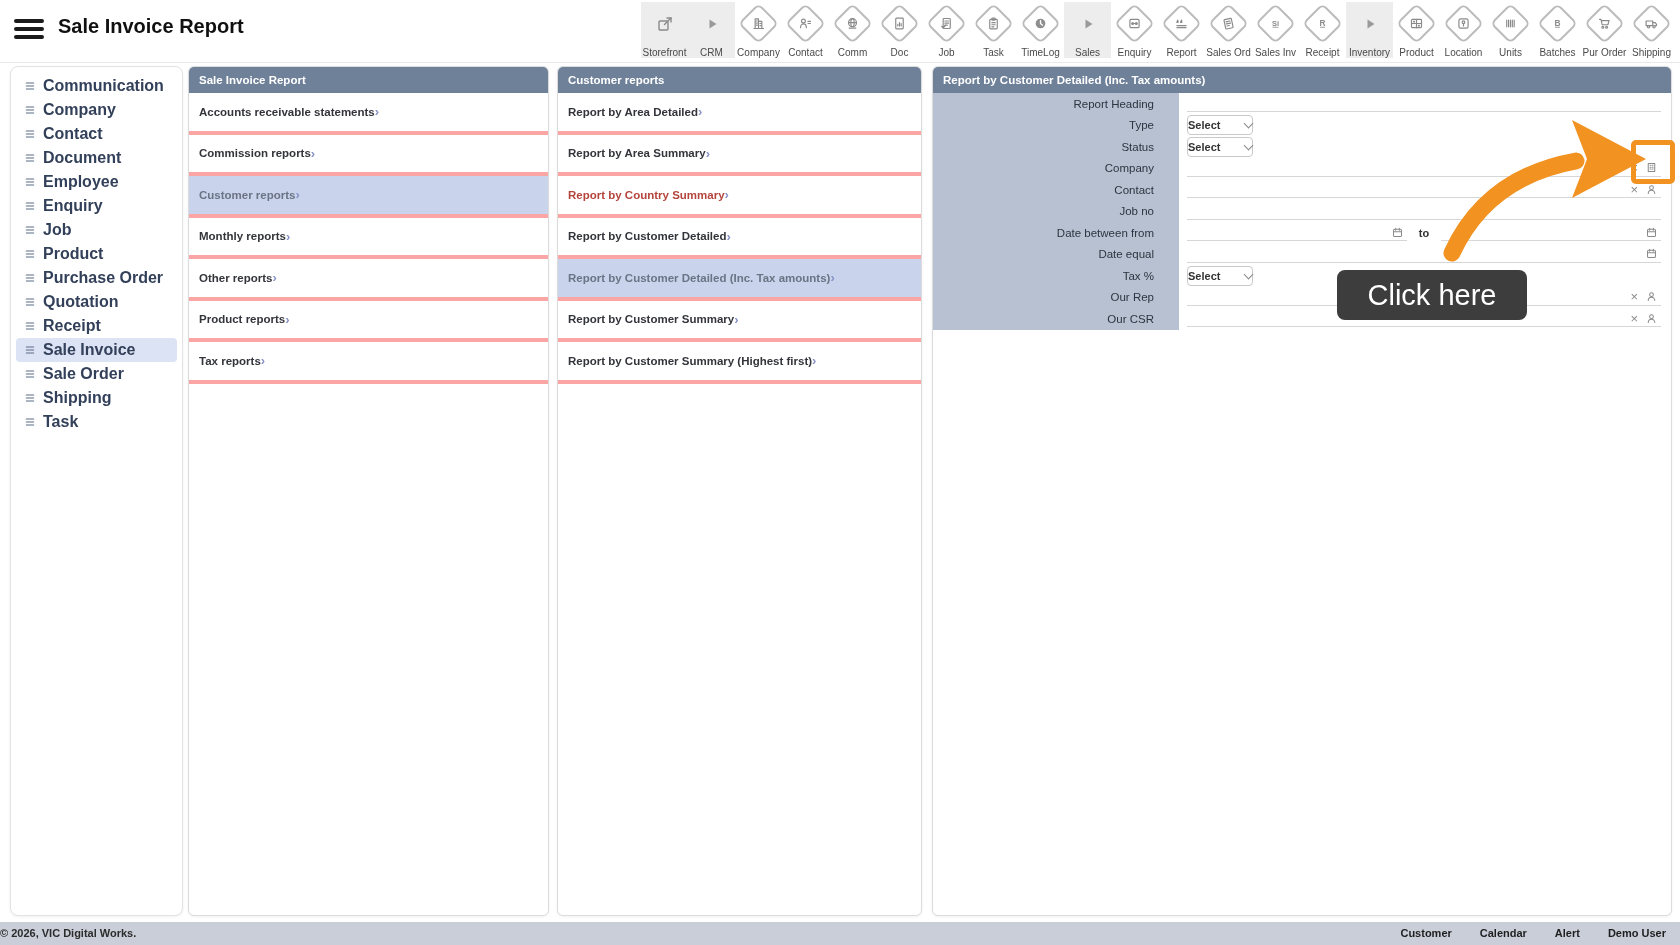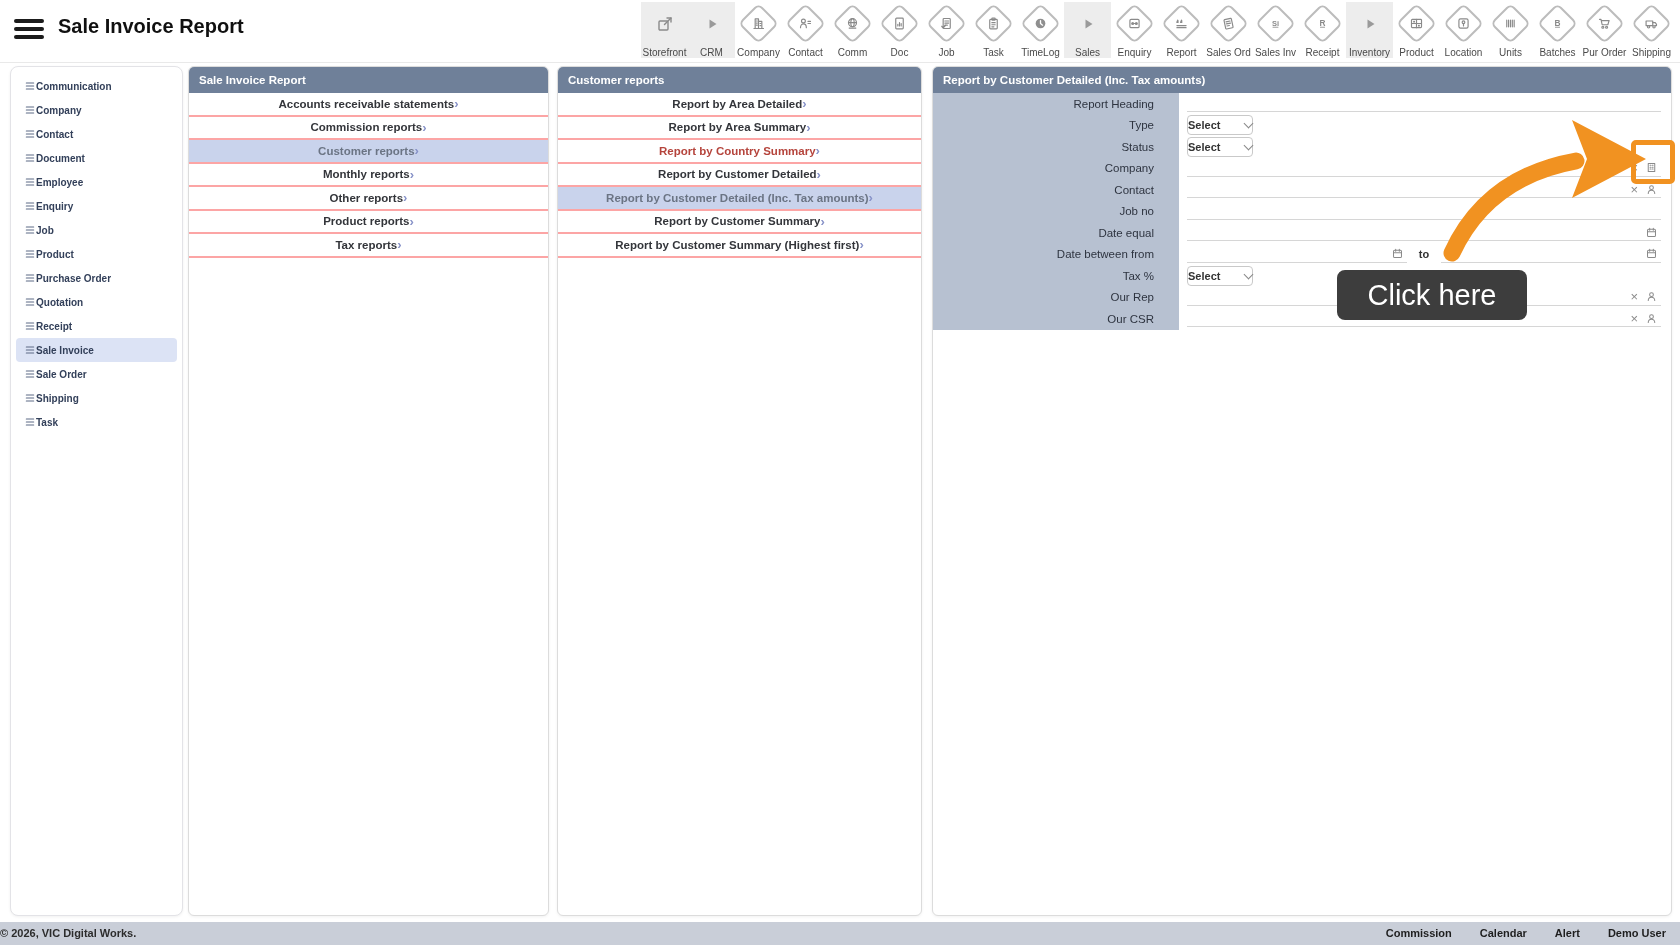--- a/index.html
+++ b/index.html
@@ -16,30 +16,30 @@
   .toolbar{position:absolute;right:5px;top:2px;display:flex}
   .titem{width:47px;height:56px;display:flex;flex-direction:column;align-items:center;padding-top:5px;cursor:pointer;box-sizing:border-box}
   .titem.group{background:#ededed}
   .ticon{height:37px;display:flex;align-items:center;justify-content:center}
   .diamond{width:29px;height:29px;border:2px solid #bcbcbc;border-radius:6px;transform:rotate(45deg);background:#fff;display:flex;align-items:center;justify-content:center;box-sizing:border-box}
   .diamond>span{transform:rotate(-45deg);display:flex}
   .tlabel{font-size:10px;color:#4a4a4a;margin-top:7px;white-space:nowrap}
 
   
   .sidebar{position:absolute;left:10px;top:66px;width:173px;height:850px;background:#fff;border:1px solid #e3e3e7;border-radius:8px;box-shadow:0 1px 3px rgba(0,0,0,.06);padding-top:7px;box-sizing:border-box}
-  .sitem{height:24px;display:flex;align-items:center;padding:0 8px;margin:0 5px;font-size:10px;font-weight:bold;color:#33405a;cursor:pointer;border-radius:4px;white-space:nowrap}
+  .sitem{height:24px;display:flex;align-items:center;gap:7px;padding:0 8px;margin:0 5px;font-size:16px;font-weight:bold;color:#33405a;cursor:pointer;border-radius:4px;white-space:nowrap}
   .sitem.active{background:#dce3f5}
 
   
   .panel{position:absolute;top:66px;background:#fff;border:1px solid #dcdcdc;border-radius:6px;box-shadow:0 1px 3px rgba(0,0,0,.06);height:850px;overflow:hidden;box-sizing:border-box}
   #panel1{left:188px;width:361px}
   #panel2{left:557px;width:365px}
   #panel3{left:932px;width:740px}
   .phead{height:26px;line-height:26px;background:var(--header-slate,#6f8099);color:#fff;font-size:11.5px;font-weight:bold;padding:0 10px;white-space:nowrap;overflow:hidden}
-  .lrow{height:21.5px;display:flex;align-items:center;justify-content:center;padding:0 10px;border-bottom:2px solid #fca5a5;font-size:11.5px;font-weight:bold;color:#33353a;cursor:pointer}
+  .lrow{height:21.5px;display:flex;align-items:center;justify-content:flex-start;padding:8px 10px;border-bottom:4px solid #fca5a5;font-size:11.5px;font-weight:bold;color:#33353a;cursor:pointer}
   .lrow .ltext{white-space:nowrap;overflow:hidden}
   .lrow.selected{background:var(--selected-row,#c9d3ec);color:#6b7484}
   .lrow.danger{color:var(--danger-text,#b5443c)}
   .chev{color:#8792c8;font-weight:bold;font-size:13px;line-height:1}
 
   
   .frow{display:flex;height:21.5px}
   .flabel{width:246px;background:var(--label-column,#b7c1d1);display:flex;align-items:center;justify-content:flex-end;padding-right:25px;font-size:11.5px;color:#2e3440;box-sizing:border-box;white-space:nowrap}
   .fctrl{flex:1;display:flex;align-items:center;padding:2px 10px 2px 8px;box-sizing:border-box}
   .finput{flex:1;height:16px;border-bottom:1px solid #d6d6d6;display:flex;align-items:center;justify-content:flex-end;gap:7px;padding:0 3px;cursor:text}
@@ -603,33 +603,20 @@
             </div>
           </div>
         </div>
         <div class="frow">
           <div class="flabel">Job no</div>
           <div class="fctrl">
             <div class="finput"></div>
           </div>
         </div>
         <div class="frow">
-          <div class="flabel">Date equal</div>
-          <div class="fctrl">
-            <div class="finput">
-              <span class="cal-ic">
-                <svg width="13" height="13" viewBox="0 0 18 18" fill="none" stroke="#8a8a8a" stroke-width="1.4" stroke-linecap="round" stroke-linejoin="round">
-                  <rect x="3.5" y="4.5" width="11" height="10" rx="1.5"></rect>
-                  <path d="M6.5 3 v3 M11.5 3 v3 M3.5 8 h11"></path>
-                </svg>
-              </span>
-            </div>
-          </div>
-        </div>
-        <div class="frow">
           <div class="flabel">Date between from</div>
           <div class="fctrl">
             <div class="finput">
               <span class="cal-ic">
                 <svg width="13" height="13" viewBox="0 0 18 18" fill="none" stroke="#8a8a8a" stroke-width="1.4" stroke-linecap="round" stroke-linejoin="round">
                   <rect x="3.5" y="4.5" width="11" height="10" rx="1.5"></rect>
                   <path d="M6.5 3 v3 M11.5 3 v3 M3.5 8 h11"></path>
                 </svg>
               </span>
             </div>
@@ -638,20 +625,33 @@
               <span class="cal-ic">
                 <svg width="13" height="13" viewBox="0 0 18 18" fill="none" stroke="#8a8a8a" stroke-width="1.4" stroke-linecap="round" stroke-linejoin="round">
                   <rect x="3.5" y="4.5" width="11" height="10" rx="1.5"></rect>
                   <path d="M6.5 3 v3 M11.5 3 v3 M3.5 8 h11"></path>
                 </svg>
               </span>
             </div>
           </div>
         </div>
         <div class="frow">
+          <div class="flabel">Date equal</div>
+          <div class="fctrl">
+            <div class="finput">
+              <span class="cal-ic">
+                <svg width="13" height="13" viewBox="0 0 18 18" fill="none" stroke="#8a8a8a" stroke-width="1.4" stroke-linecap="round" stroke-linejoin="round">
+                  <rect x="3.5" y="4.5" width="11" height="10" rx="1.5"></rect>
+                  <path d="M6.5 3 v3 M11.5 3 v3 M3.5 8 h11"></path>
+                </svg>
+              </span>
+            </div>
+          </div>
+        </div>
+        <div class="frow">
           <div class="flabel">Tax %</div>
           <div class="fctrl">
             <div class="select">
               <span>Select</span>
               <span class="caret"></span>
             </div>
           </div>
         </div>
         <div class="frow">
           <div class="flabel">Our Rep</div>
@@ -680,21 +680,21 @@
               </span>
             </div>
           </div>
         </div>
       </div>
   </div>
 
   <div class="footer">
     <div class="copy">© 2026, VIC Digital Works.</div>
     <div class="flinks" id="flinks">
-        <span>Commission</span>
+        <span>Customer</span>
         <span>Calendar</span>
         <span>Alert</span>
         <span>Demo User</span>
       </div>
   </div>
 
   <div class="overlay">
     <svg width="1680" height="945" viewBox="0 0 1680 945">
       <path d="M1452 253 C1475 203 1515 172 1576 161" fill="none" stroke="#F19221" stroke-width="17" stroke-linecap="round"></path>
       <polygon points="1572,120 1646,159 1572,198 1587,159" fill="#F19221"></polygon>

